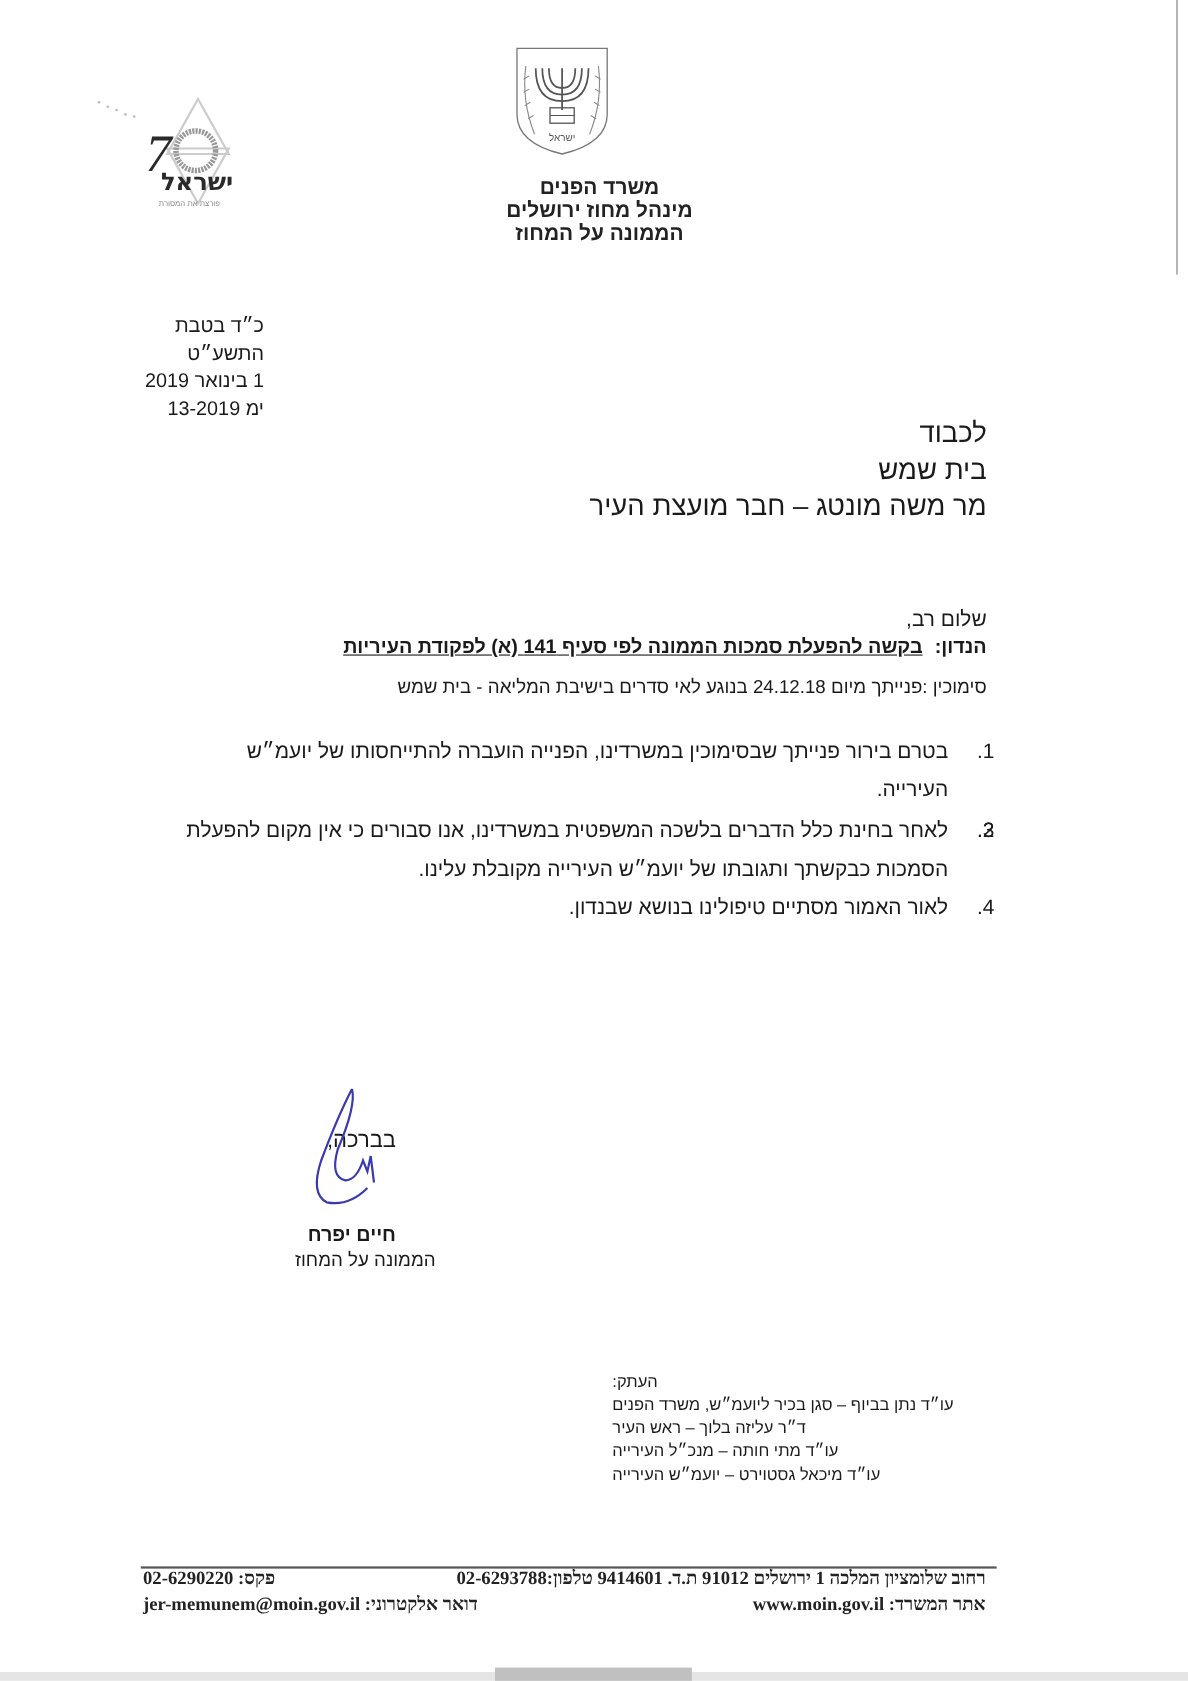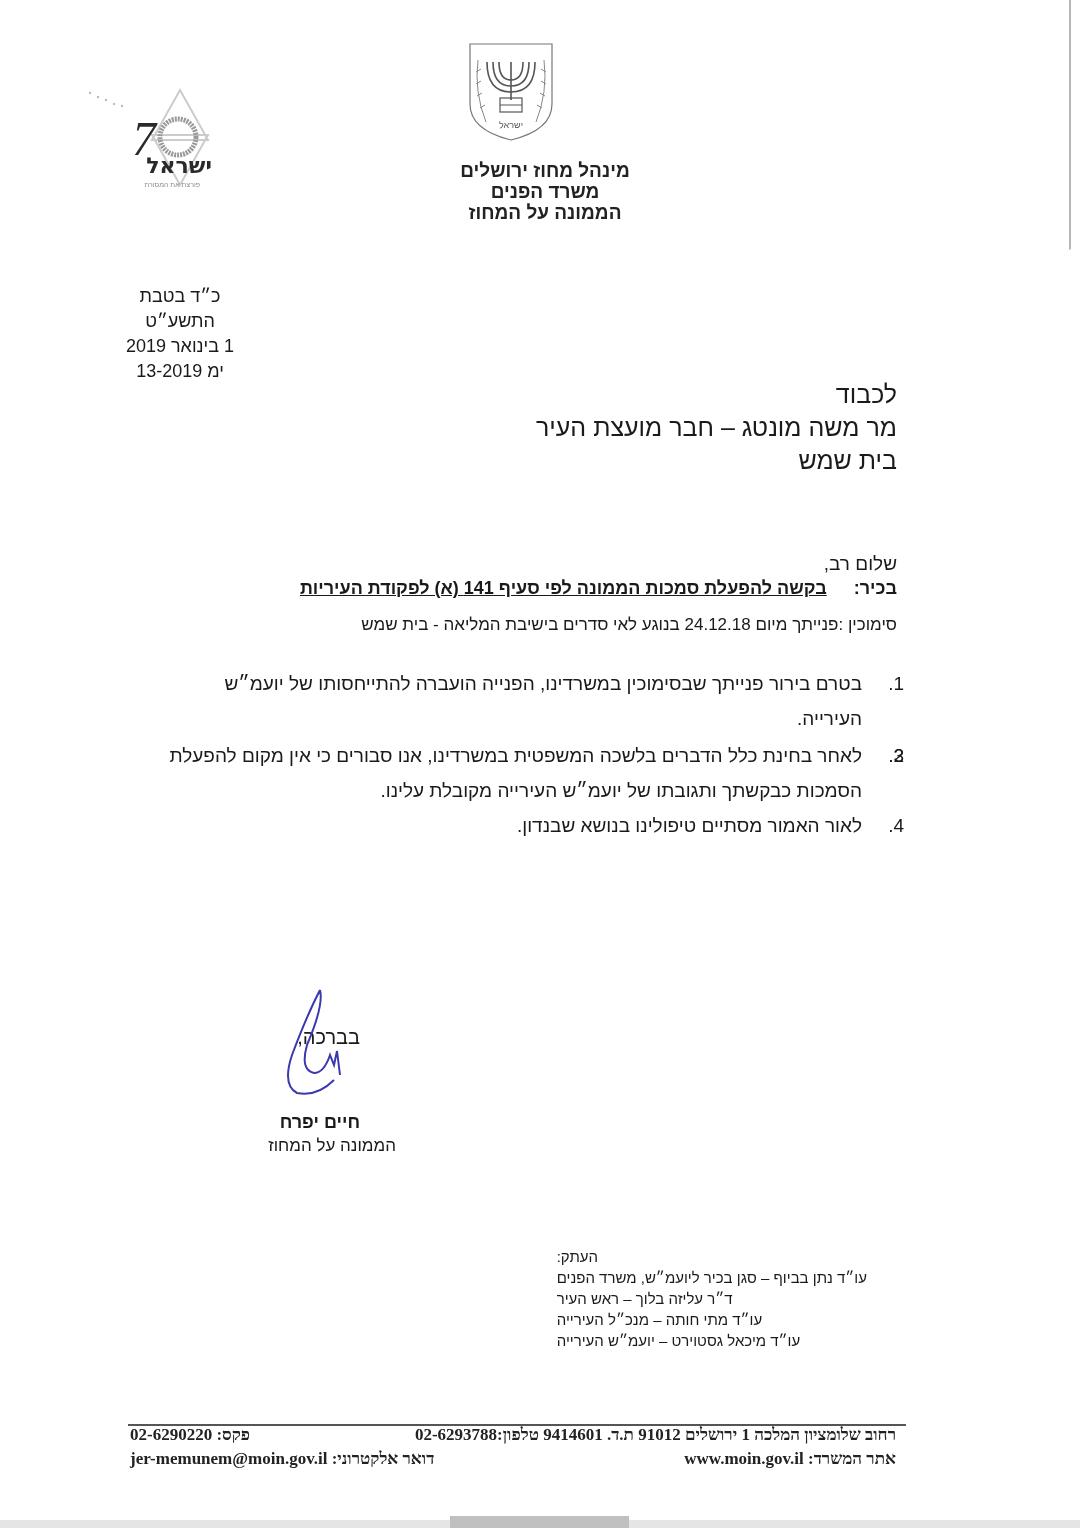--- a/index.html
+++ b/index.html
@@ -12,27 +12,27 @@
   .rtl { direction: rtl; unicode-bidi: embed; }
   .page-edge {
     position: absolute; left: 1069px; top: 0; width: 0; height: 250px;
     border-right: 2px solid #b5b5b5; border-bottom-right-radius: 12px;
   }
   
   .emblem { left: 466px; top: 42px; width: 90px; height: 100px; }
   .anniv-logo { left: 80px; top: 85px; width: 150px; height: 110px; }
   .header-org { left: 380px; top: 160px; width: 330px; text-align: center;
     font-weight: bold; font-size: 19px; line-height: 21px; color:#222; }
-  .dates { left: 120px; top: 284px; width: 120px; text-align: center; font-size: 18px; line-height: 25px; }
+  .dates { left: 120px; top: 284px; width: 120px; text-align: right; font-size: 18px; line-height: 25px; }
   .recipient { right: 183px; top: 380px; text-align: right; font-size: 25px; }
   .recipient div { height: 33px; }
   .greeting { right: 183px; top: 538px; font-size: 19px; margin-top: 15px; }
   .subject { right: 183px; top: 578px; font-size: 18px; text-align: right; white-space: nowrap; }
   .subject .lbl { font-weight: bold; }
-  .subject .title { font-weight: bold; text-decoration: underline; margin-right: 22px; }
+  .subject .title { font-weight: bold; text-decoration: underline; margin-right: 6px; }
   .reference { right: 183px; top: 599px; font-size: 17px; white-space: nowrap; margin-top: 16px; }
   ol.body-list { position: absolute; right: 176px; top: 666px; width: 740px; margin: 0; padding: 0;
     list-style: none; font-size: 19px; line-height: 35px; }
   ol.body-list li { position: relative; padding-right: 42px; margin-bottom: 0px; }
   ol.body-list li .num { position: absolute; right: 0; top: 0; }
   .p1 { margin-bottom: 2px !important; }
   .signoff { left: 240px; top: 1026px; width: 120px; text-align: right; font-size: 20px; }
   .signature { left: 262px; top: 985px; width: 100px; height: 120px; }
   .signer-name { left: 240px; top: 1112px; width: 120px; font-weight: bold; font-size: 18px; }
   .signer-title { left: 220px; top: 1136px; width: 176px; text-align: right; font-size: 17px; }
@@ -82,41 +82,41 @@
         <circle cx="42" cy="21" r="1.2"></circle>
       </g>
     <text x="52" y="70" font-size="48" font-family="Liberation Serif, serif" fill="#2a2a2a" font-style="italic">7</text>
     <circle cx="98" cy="52" r="18" fill="none" stroke="#999" stroke-width="5" stroke-dasharray="2 1"></circle>
     <text x="132" y="88" font-size="22" font-weight="bold" text-anchor="end" fill="#2a2a2a" font-family="DejaVu Sans, sans-serif">ישראל</text>
     <text x="120" y="102" font-size="7" text-anchor="end" fill="#888">פורצת את המסורת</text>
   </svg>
 </div>
 
 <div class="abs header-org rtl">
+  <div>משרד הפנים</div>
   <div>מינהל מחוז ירושלים</div>
-  <div>משרד הפנים</div>
   <div>הממונה על המחוז</div>
 </div>
 
 <div class="abs dates rtl">
   <div>כ״ד בטבת התשע״ט</div>
   <div>1 בינואר 2019</div>
   <div>ימ 13-2019</div>
 </div>
 
 <div class="abs recipient rtl">
   <div>לכבוד</div>
+  <div>בית שמש</div>
   <div>מר משה מונטג – חבר מועצת העיר</div>
-  <div>בית שמש</div>
 </div>
 
 <div class="abs greeting rtl">שלום רב,</div>
 
 <div class="abs subject rtl">
-  <span class="lbl">בכיר:</span>
+  <span class="lbl">הנדון:</span>
   <span class="title">בקשה להפעלת סמכות הממונה לפי סעיף 141 (א) לפקודת העיריות</span>
 </div>
 <div class="abs reference rtl">סימוכין :פנייתך מיום 24.12.18 בנוגע לאי סדרים בישיבת המליאה - בית שמש</div>
 
 <ol class="body-list rtl">
   <li class="p1">
     <span class="num">1.</span>
     <span>בטרם בירור פנייתך שבסימוכין במשרדינו, הפנייה הועברה להתייחסותו של יועמ״ש העירייה.</span>
   </li>
   <li>

